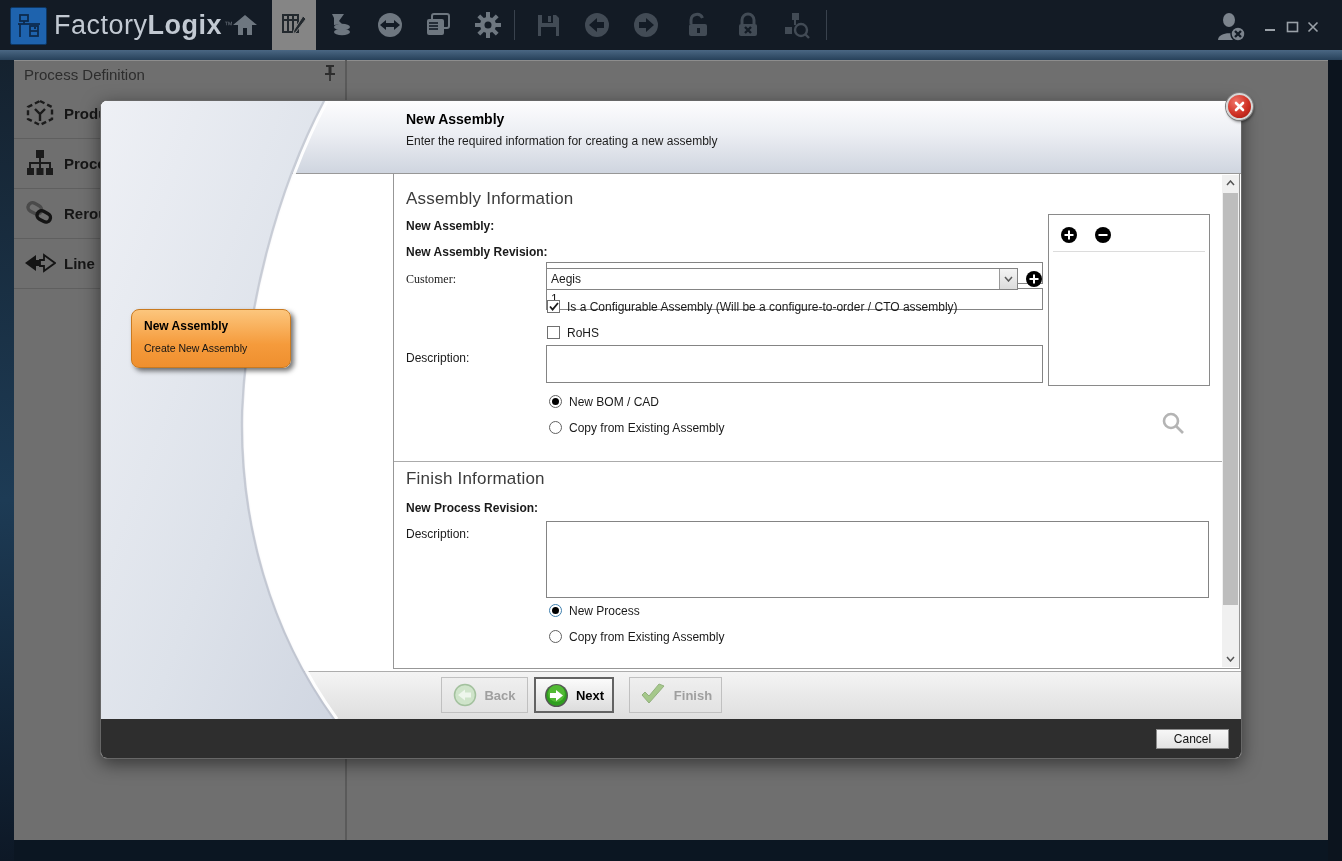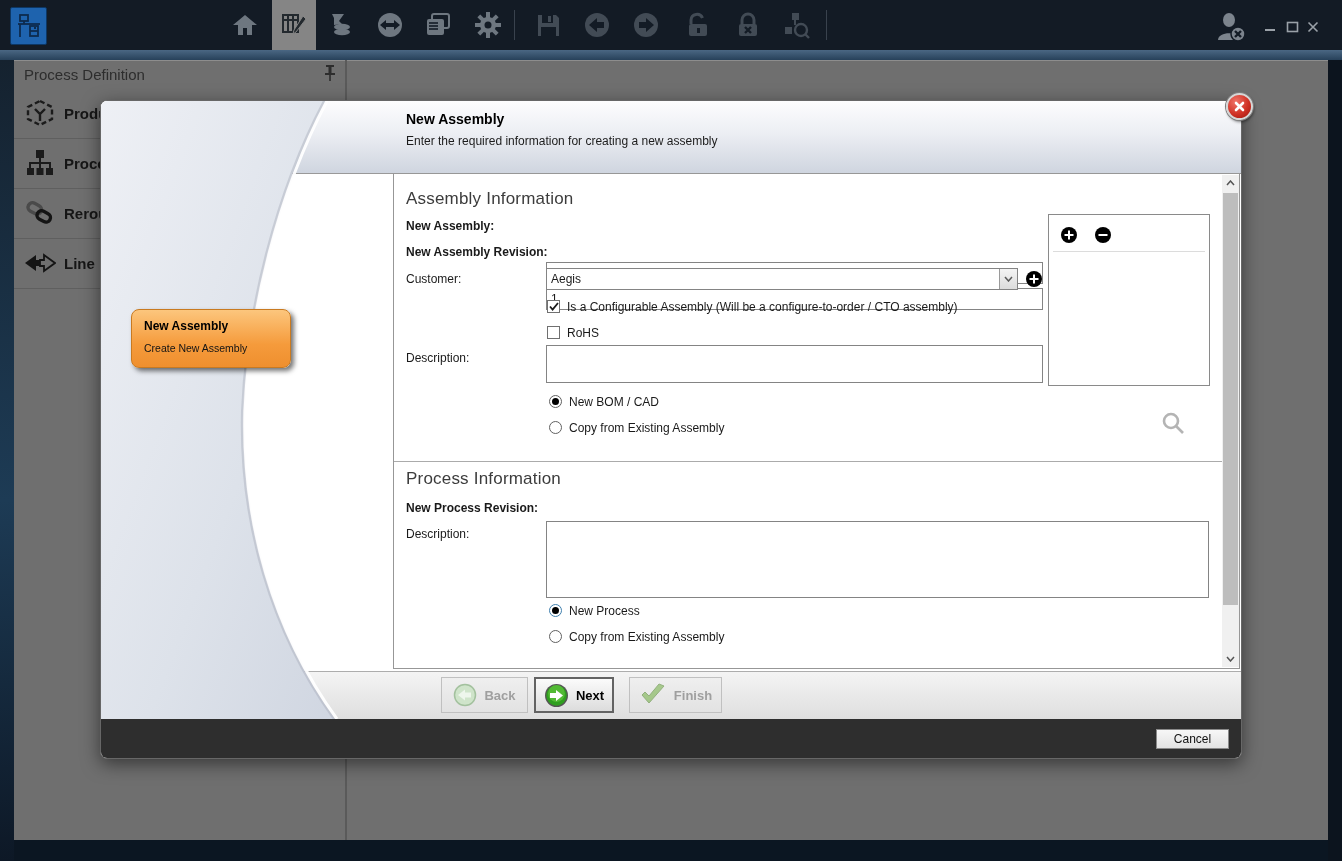--- a/index.html
+++ b/index.html
@@ -82,20 +82,25 @@
           <rect x="4" y="2" width="8" height="6"></rect>
             <line x1="8" y1="8" x2="8" y2="11"></line>
           <line x1="2" y1="11" x2="24" y2="11"></line>
             <line x1="4" y1="11" x2="4" y2="24"></line>
           <rect x="14" y="13" width="8" height="10"></rect>
             <line x1="14" y1="18" x2="22" y2="18"></line>
             <line x1="18" y1="15" x2="20" y2="15"></line>
         </g>
       </svg>
     </div>
+    <div class="abs brand">
+      <span>Factory</span>
+        <b>Logix</b>
+        <sup>™</sup>
+    </div>
 
     <div class="abs tbicon" style="left:223px;">
       <svg width="26" height="24" viewBox="0 0 26 24">
           <path d="M13 2 L25 12 H20 V22 H15 V15 H11 V22 H6 V12 H1 Z" fill="#6e7780"></path>
         </svg>
     </div>
     <div class="abs tbicon active" style="left:272px;">
       <svg width="26" height="26" viewBox="0 0 26 26">
         <g stroke="#23292e" stroke-width="2" fill="none">
             <rect x="2" y="3" width="15" height="17"></rect>
@@ -308,21 +313,21 @@
     <div class="abs formpanel"></div>
 
     <div class="abs h-section" style="left:305px;top:88px;">Assembly Information</div>
 
     <div class="abs flabel bold" style="left:305px;top:118px;">New Assembly:</div>
     <input class="abs tinput" style="left: 445px; top: 114px; width: 497px;" value="Assembly A">
 
     <div class="abs flabel bold" style="left:305px;top:144px;">New Assembly Revision:</div>
     <input class="abs tinput" style="left: 445px; top: 140px; width: 497px;" value="1">
 
-    <div class="abs flabel" style="left:305px;top:171px;">Customer:</div>
+    <div class="abs flabel" style="left:305px;top:171px;font-family:Liberation Serif, serif;">Customer:</div>
     <div class="abs combo" style="left:445px;top:167px;width:472px;">
       <span class="val">Aegis</span>
       <span class="arrow">
         <svg width="9" height="6" viewBox="0 0 9 6">
             <path d="M1 1 L4.5 5 L8 1" fill="none" stroke="#5a5a5a" stroke-width="1.5"></path>
           </svg>
       </span>
     </div>
     <div class="abs circbtn" style="left:925px;top:170px;">
       <svg width="10" height="10" viewBox="0 0 10 10">
@@ -368,21 +373,21 @@
 
     <div class="abs" style="left:1060px;top:310px;">
       <svg width="24" height="24" viewBox="0 0 24 24">
         <circle cx="10" cy="10" r="7" fill="none" stroke="#b4b4b4" stroke-width="2.6"></circle>
           <line x1="15" y1="15" x2="22" y2="22" stroke="#b4b4b4" stroke-width="2.6"></line>
       </svg>
     </div>
 
     <div class="abs" style="left:293px;top:360px;width:845px;height:1px;background:#ababab;"></div>
 
-    <div class="abs h-section" style="left:305px;top:368px;">Process Information</div>
+    <div class="abs h-section" style="left:305px;top:368px;">Finish Information</div>
 
     <div class="abs flabel bold" style="left:305px;top:400px;">New Process Revision:</div>
     <input class="abs tinput" style="left: 445px; top: 396px; width: 663px; border-color: rgb(126, 180, 216);" value="1">
 
     <div class="abs flabel" style="left:305px;top:426px;">Description:</div>
     <textarea class="abs tarea" style="left: 445px; top: 420px; width: 663px; height: 77px;"></textarea>
 
     <div class="abs radio" style="left:448px;top:503px;border-color:#3f7fae;">
         <span class="dot"></span>
       </div>

